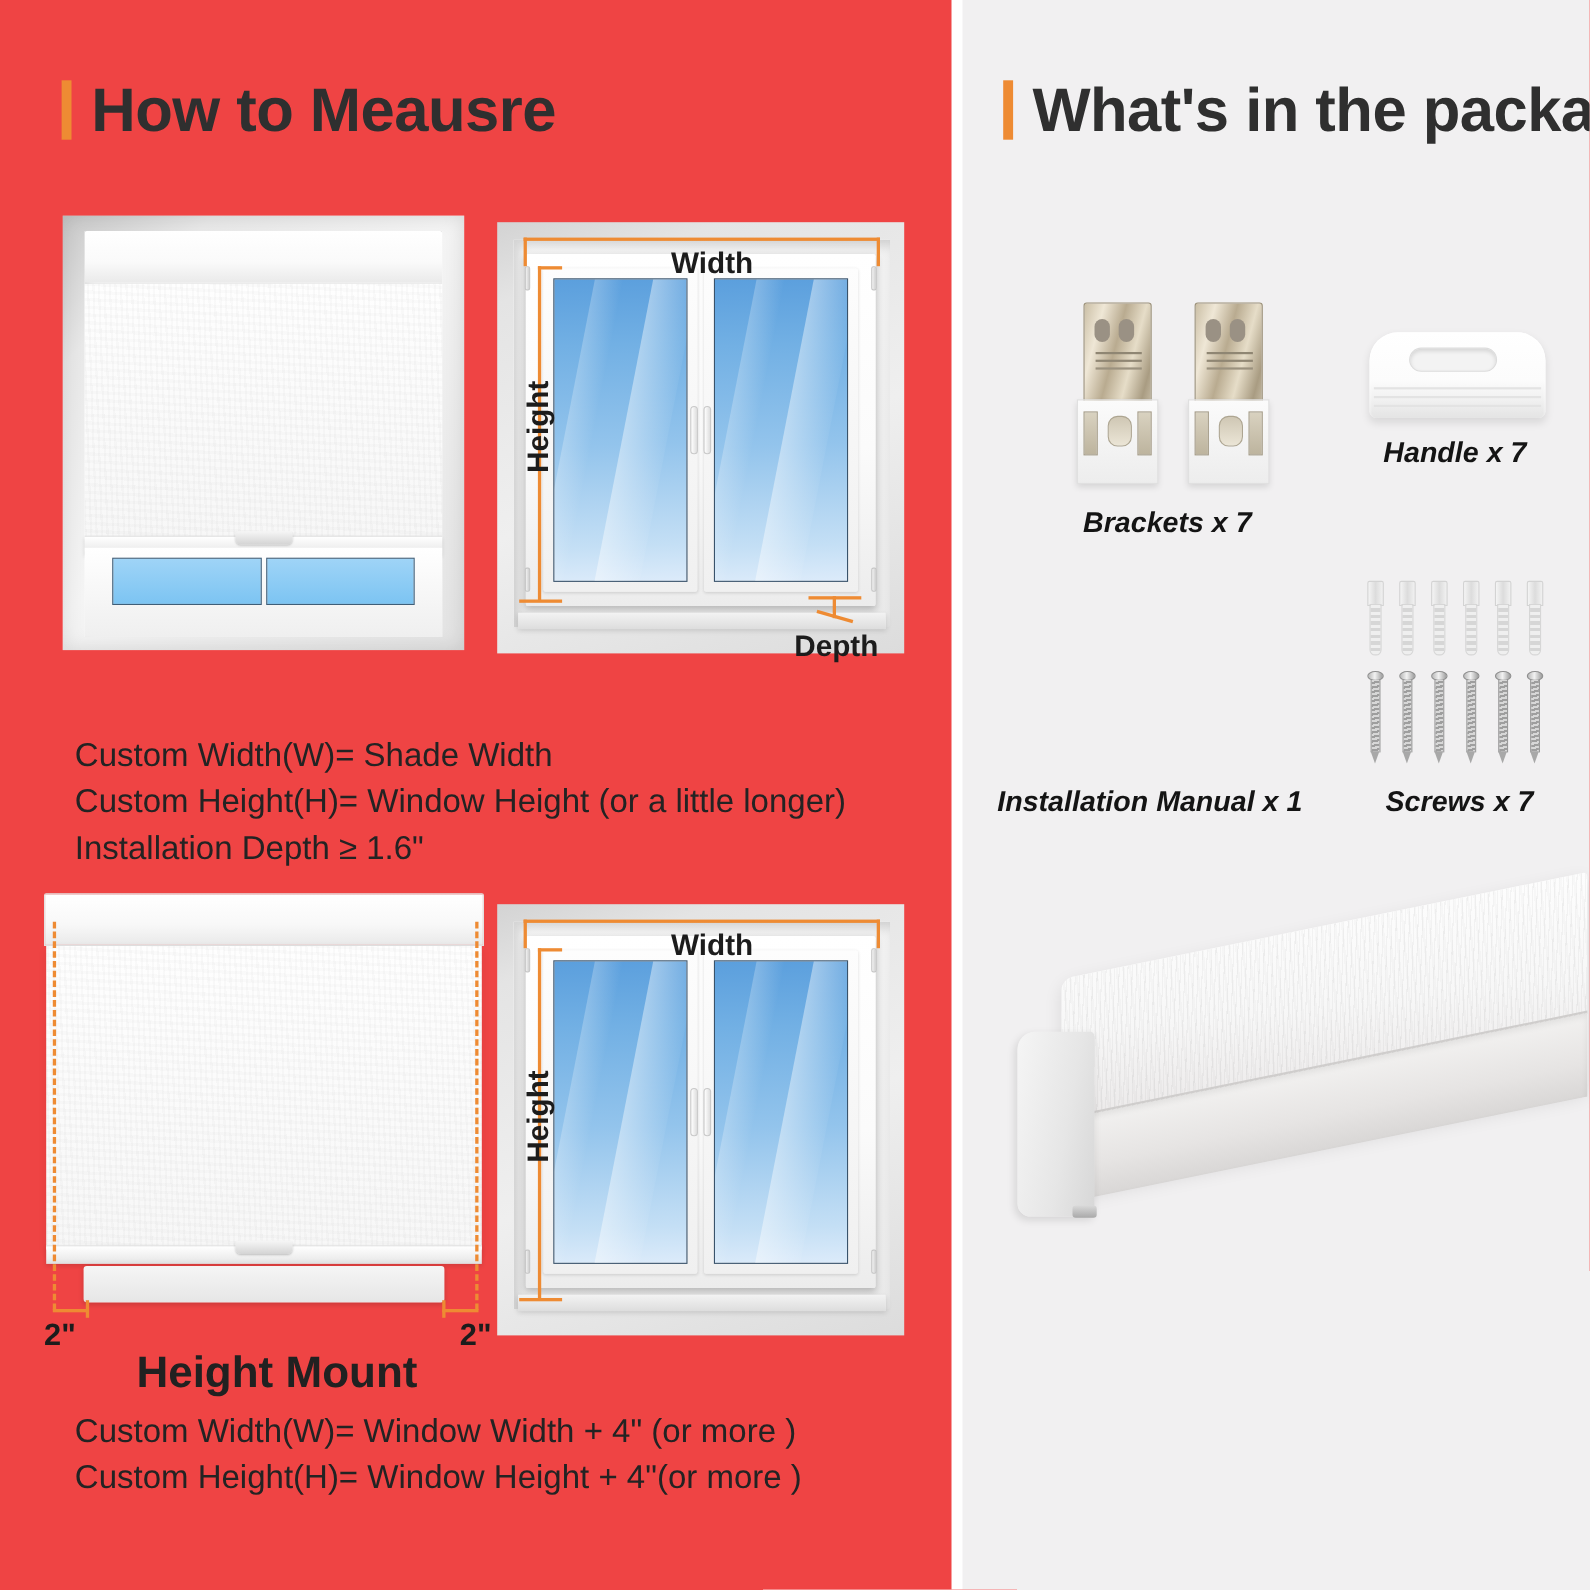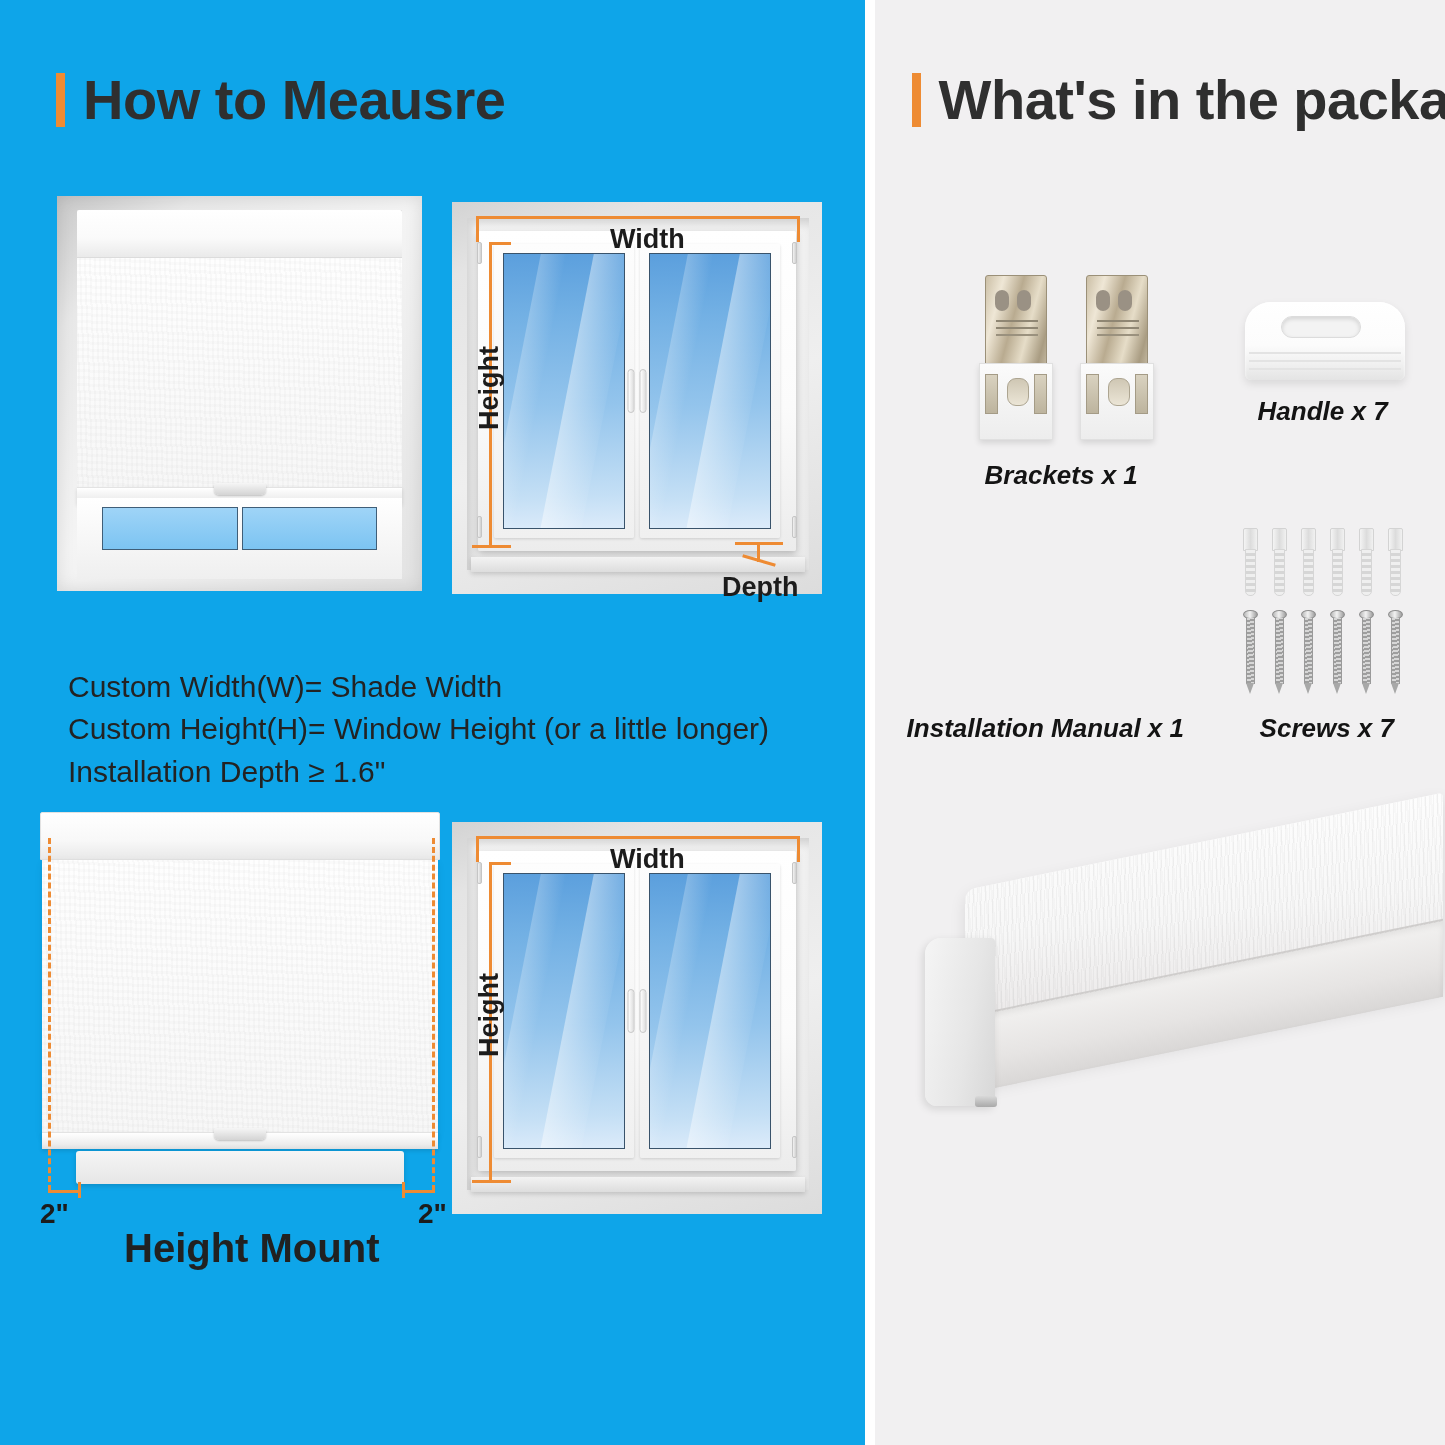--- a/index.html
+++ b/index.html
@@ -6,21 +6,21 @@
   html,body { width:1445px; height:1445px; }
   body {
     font-family:"Liberation Sans", sans-serif;
     background:#ffffff;
     position:relative;
     overflow:hidden;
   }
   .page { position:absolute; inset:0; display:flex; }
 
   
-  .panel-left  { width:913px; height:1445px; background:#0ea5e9; position:relative; }
+  .panel-left  { width:913px; height:1445px; background:#ef4444; position:relative; }
   .panel-gap   { width:10px;  height:1445px; background:#ffffff; }
   .panel-right { width:602px; height:1445px; background:#f1f0f1; position:relative; }
 
   
   .heading { display:flex; align-items:center; gap:18px; }
   .accent-bar { width:9px; height:54px; background:#ee8b33; flex:none; }
   .heading-text {
     font-size:56px; font-weight:bold; color:#2f2f2f;
     letter-spacing:-0.5px; line-height:1; white-space:nowrap;
   }
@@ -449,20 +449,24 @@
       <div class="m-cap-v" style="left:345px; top:14px; height:26px;"></div>
       <div class="m-label" style="left:158px; top:22px;">Width</div>
 
       <div class="m-line m-v" style="left:37px; top:40px; height:320px;"></div>
       <div class="m-cap-h" style="left:37px; top:40px; width:22px;"></div>
       <div class="m-cap-h" style="left:20px; top:358px; width:39px;"></div>
       <div class="m-label vert" style="left:22px; top:235px;">Height</div>
     </div>
 
     <div class="mount-title" style="left:124px; top:1226px;">Height Mount</div>
+    <div class="spec-list" style="left:68px; top:1284px;">
+      <div class="spec-line">Custom Width(W)= Window Width + 4" (or more )</div>
+      <div class="spec-line">Custom Height(H)= Window Height + 4"(or more )</div>
+    </div>
   </div>
 
   <div class="panel-gap"></div>
 
   <div class="panel-right">
 
     <div class="heading" id="h-right">
       <div class="accent-bar"></div>
       <div class="heading-text">What's in the package</div>
     </div>
@@ -476,21 +480,21 @@
         </div>
       </div>
       <div class="bracket" style="left:101px; top:0;">
         <div class="bracket-metal"></div>
         <div class="bracket-plastic">
           <div class="bracket-slot" style="left:5px;"></div>
           <div class="bracket-slot" style="right:5px;"></div>
         </div>
       </div>
     </div>
-    <div class="part-label" style="left:110px; top:460px;">Brackets x 1</div>
+    <div class="part-label" style="left:110px; top:460px;">Brackets x 7</div>
 
     <div class="part" style="left:370px; top:302px; width:170px; height:90px;">
       <div class="handle-shape">
         <div class="handle-slot"></div>
         <div class="handle-groove" style="top:50px;"></div>
         <div class="handle-groove" style="top:58px;"></div>
         <div class="handle-groove" style="top:66px;"></div>
       </div>
     </div>
     <div class="part-label" style="left:383px; top:396px;">Handle x 7</div>

